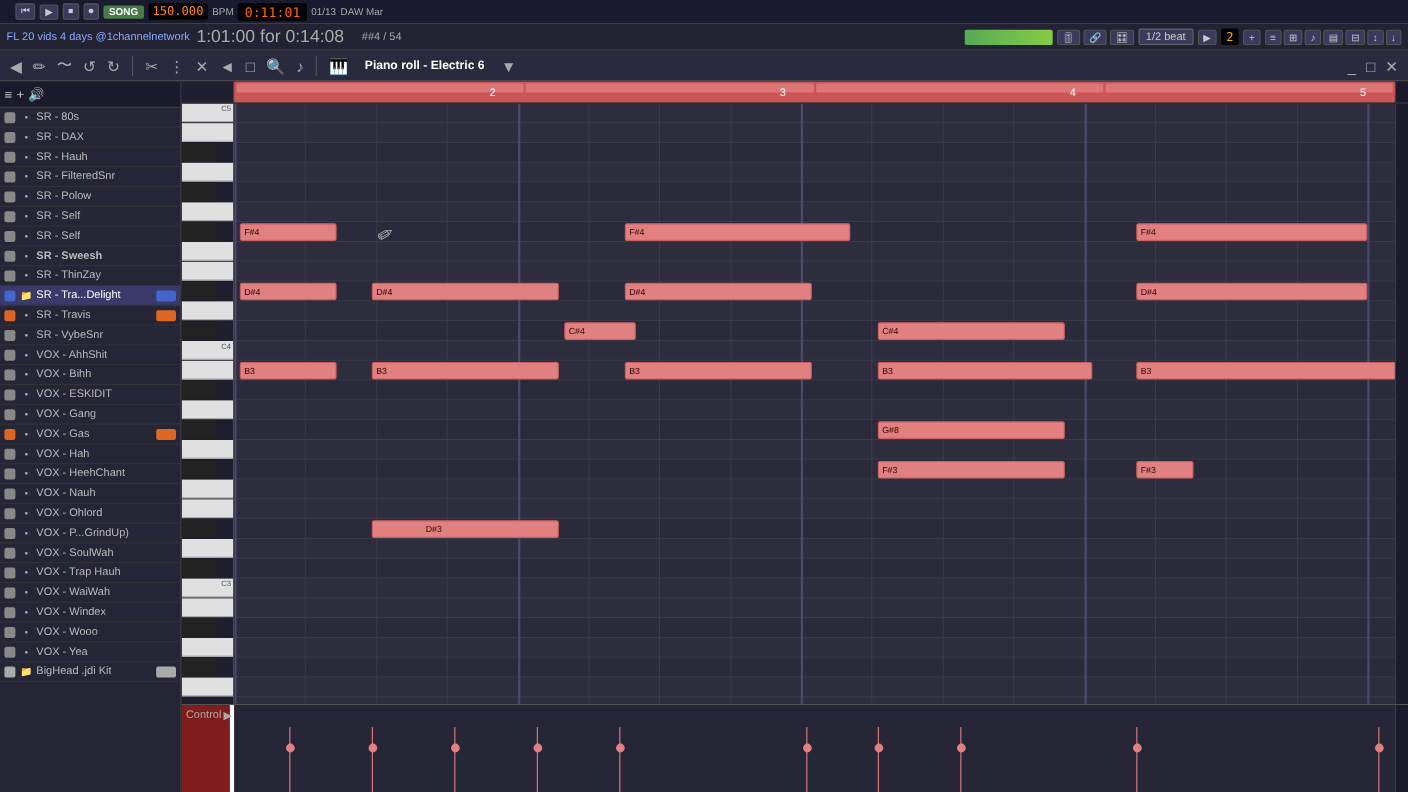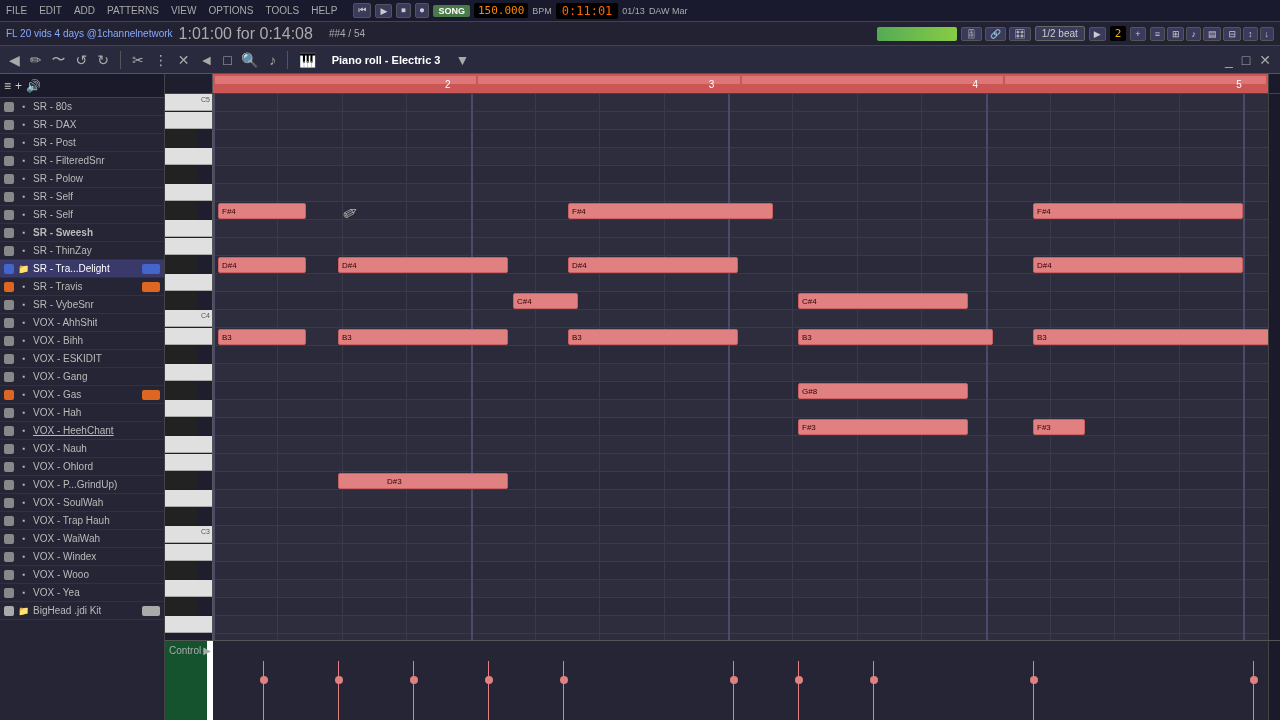--- a/index.html
+++ b/index.html
@@ -238,22 +238,22 @@
 
     
     .control-section {
       height: 80px;
       background: #1e1e2e;
       border-top: 1px solid #555;
       display: flex;
     }
     .control-label-area {
       width: 48px;
-      background: #14532d;
-      border-right: 6px solid #ffffff;
+      background: #7f1d1d;
+      border-right: 4px solid #ffffff;
       display: flex;
       align-items: flex-start;
       padding: 4px;
       font-size: 10px;
       color: #aaa;
     }
     .control-arrow { margin-left: 2px; }
     .control-grid {
       flex: 1;
       position: relative;
@@ -317,30 +317,20 @@
       font-family: monospace;
       font-size: 11px;
       padding: 1px 5px;
       border-radius: 2px;
     }
   </style>
 </head>
 <body>
 
 <div class="top-bar">
-  <div class="top-bar-menu">
-    <span>FILE</span>
-    <span>EDIT</span>
-    <span>ADD</span>
-    <span>PATTERNS</span>
-    <span>VIEW</span>
-    <span>OPTIONS</span>
-    <span>TOOLS</span>
-    <span>HELP</span>
-  </div>
   <div style="margin-left:10px; display:flex; align-items:center; gap:4px;">
     <div class="top-btn">⏮</div>
     <div class="top-btn">▶</div>
     <div class="top-btn">⏹</div>
     <div class="top-btn">⏺</div>
     <div class="song-badge">SONG</div>
     <div class="tempo-box">150.000</div>
     <div style="color:#aaa; font-size:9px;">BPM</div>
     <div class="timer-display">0:11:01</div>
     <div style="color:#aaa; font-size:9px;">01/13</div>
@@ -384,21 +374,21 @@
   <div style="width:1px;height:18px;background:#555;margin:0 4px;"></div>
   <button class="pr-btn">✂</button>
   <button class="pr-btn">⋮</button>
   <button class="pr-btn">✕</button>
   <button class="pr-btn">◄</button>
   <button class="pr-btn">□</button>
   <button class="pr-btn">🔍</button>
   <button class="pr-btn">♪</button>
   <div style="width:1px;height:18px;background:#555;margin:0 4px;"></div>
   <button class="pr-btn">🎹</button>
-  <span class="pr-title">Piano roll - Electric 3</span>
+  <span class="pr-title">Piano roll - Electric 6</span>
   <button class="pr-btn">▼</button>
   <div style="margin-left:auto; display:flex;gap:3px;">
     <button class="pr-btn">_</button>
     <button class="pr-btn">□</button>
     <button class="pr-btn">✕</button>
   </div>
 </div>
 
 <div class="main-area">
 
@@ -416,21 +406,21 @@
           <span style="overflow: hidden; text-overflow: ellipsis; white-space: nowrap;">SR - 80s</span>
         </div>
         <div class="sidebar-item">
           <div class="track-color" style="background: rgb(136, 136, 136);"></div>
           <div class="track-icon" style="font-size: 8px;">▪</div>
           <span style="overflow: hidden; text-overflow: ellipsis; white-space: nowrap;">SR - DAX</span>
         </div>
         <div class="sidebar-item">
           <div class="track-color" style="background: rgb(136, 136, 136);"></div>
           <div class="track-icon" style="font-size: 8px;">▪</div>
-          <span style="overflow: hidden; text-overflow: ellipsis; white-space: nowrap;">SR - Post</span>
+          <span style="overflow: hidden; text-overflow: ellipsis; white-space: nowrap;">SR - Hauh</span>
         </div>
         <div class="sidebar-item">
           <div class="track-color" style="background: rgb(136, 136, 136);"></div>
           <div class="track-icon" style="font-size: 8px;">▪</div>
           <span style="overflow: hidden; text-overflow: ellipsis; white-space: nowrap;">SR - FilteredSnr</span>
         </div>
         <div class="sidebar-item">
           <div class="track-color" style="background: rgb(136, 136, 136);"></div>
           <div class="track-icon" style="font-size: 8px;">▪</div>
           <span style="overflow: hidden; text-overflow: ellipsis; white-space: nowrap;">SR - Polow</span>
@@ -499,21 +489,21 @@
           <div class="sidebar-vol" style="background: rgb(221, 102, 34);"></div>
         </div>
         <div class="sidebar-item">
           <div class="track-color" style="background: rgb(136, 136, 136);"></div>
           <div class="track-icon" style="font-size: 8px;">▪</div>
           <span style="overflow: hidden; text-overflow: ellipsis; white-space: nowrap;">VOX - Hah</span>
         </div>
         <div class="sidebar-item">
           <div class="track-color" style="background: rgb(136, 136, 136);"></div>
           <div class="track-icon" style="font-size: 8px;">▪</div>
-          <span style="overflow: hidden; text-overflow: ellipsis; white-space: nowrap; text-decoration: underline;">VOX - HeehChant</span>
+          <span style="overflow: hidden; text-overflow: ellipsis; white-space: nowrap;">VOX - HeehChant</span>
         </div>
         <div class="sidebar-item">
           <div class="track-color" style="background: rgb(136, 136, 136);"></div>
           <div class="track-icon" style="font-size: 8px;">▪</div>
           <span style="overflow: hidden; text-overflow: ellipsis; white-space: nowrap;">VOX - Nauh</span>
         </div>
         <div class="sidebar-item">
           <div class="track-color" style="background: rgb(136, 136, 136);"></div>
           <div class="track-icon" style="font-size: 8px;">▪</div>
           <span style="overflow: hidden; text-overflow: ellipsis; white-space: nowrap;">VOX - Ohlord</span>

